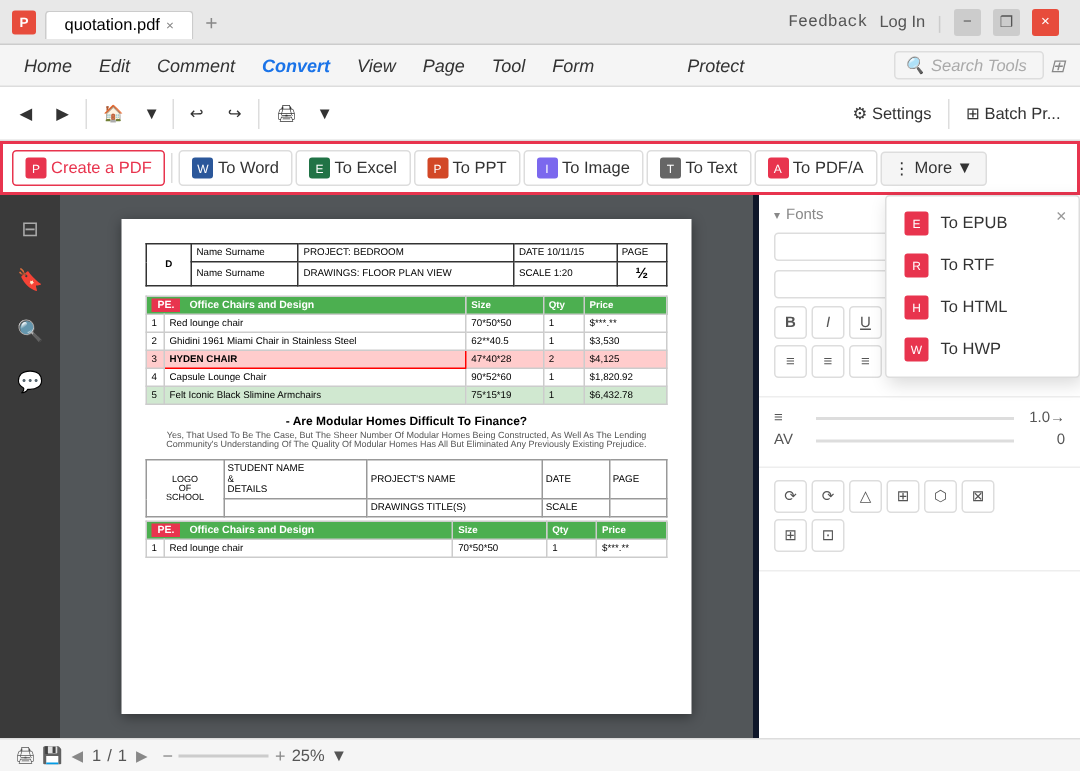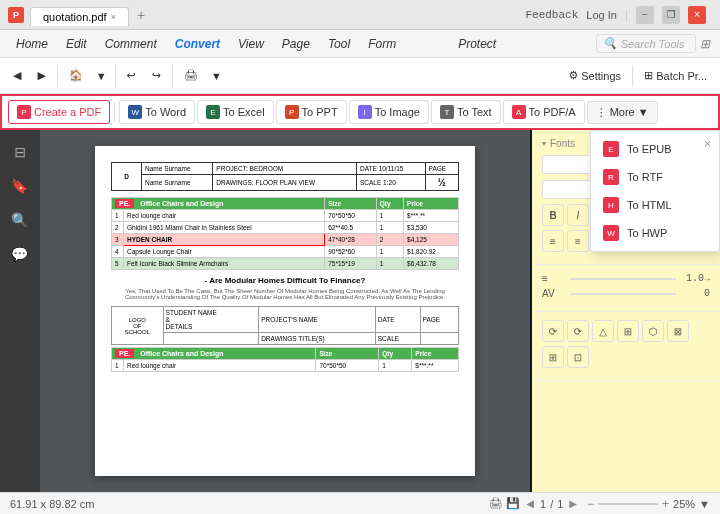--- a/index.html
+++ b/index.html
@@ -172,23 +172,23 @@
       padding: 2px 3px;
     }
     .content-table .header-row { background: #4caf50; color: white; font-weight: bold; }
     .content-table .highlight-row { background: #ffcccc; }
 
     .section-title { font-size: 8px; font-weight: bold; text-align: center; margin: 6px 0 3px; }
     .section-text { font-size: 6px; color: #555; text-align: center; margin-bottom: 4px; }
 
     
     .right-panel {
-      width: 190px;
-      background: #fef9c3;
-      border-left: 2px solid #0f172a;
+      width: 218px;
+      background: #ffffff;
+      border-left: 4px solid #0f172a;
       font-size: 11px;
       overflow-y: auto;
     }
     .rp-section {
       border-bottom: 1px solid #eee;
       padding: 8px 10px;
     }
     .rp-section-title {
       font-size: 10px;
       color: #888;
@@ -226,21 +226,21 @@
       font-size: 10px; cursor: pointer; color: #555;
     }
     .rp-slider-row {
       display: flex;
       align-items: center;
       gap: 4px;
       margin-bottom: 4px;
     }
     .rp-label { font-size: 10px; color: #555; min-width: 24px; }
     .rp-slider { flex: 1; height: 2px; background: #ddd; }
-    .rp-value { font-size: 10px; color: #555; min-width: 30px; text-align: right; font-family: Liberation Mono, monospace; }
+    .rp-value { font-size: 10px; color: #555; min-width: 30px; text-align: right; }
 
     
     .status-bar {
       height: 22px;
       background: #f5f5f5;
       border-top: 1px solid #ddd;
       display: flex;
       align-items: center;
       padding: 0 10px;
       font-size: 11px;
@@ -611,23 +611,20 @@
       </div>
       <div class="rp-icon-row">
         <div class="rp-icon-btn">⊞</div>
         <div class="rp-icon-btn">⊡</div>
       </div>
     </div>
   </div>
 </div>
 
 <div class="status-bar">
-  <div class="status-left">
-    <span>61.91 x 89.82 cm</span>
-  </div>
   <div class="status-center">
     <span style="cursor:pointer;">🖨</span>
     <span style="cursor:pointer;">💾</span>
     <span class="page-nav-btn">◀</span>
     <span>1</span>
     <span>/</span>
     <span>1</span>
     <span class="page-nav-btn">▶</span>
   </div>
   <div class="status-right">

